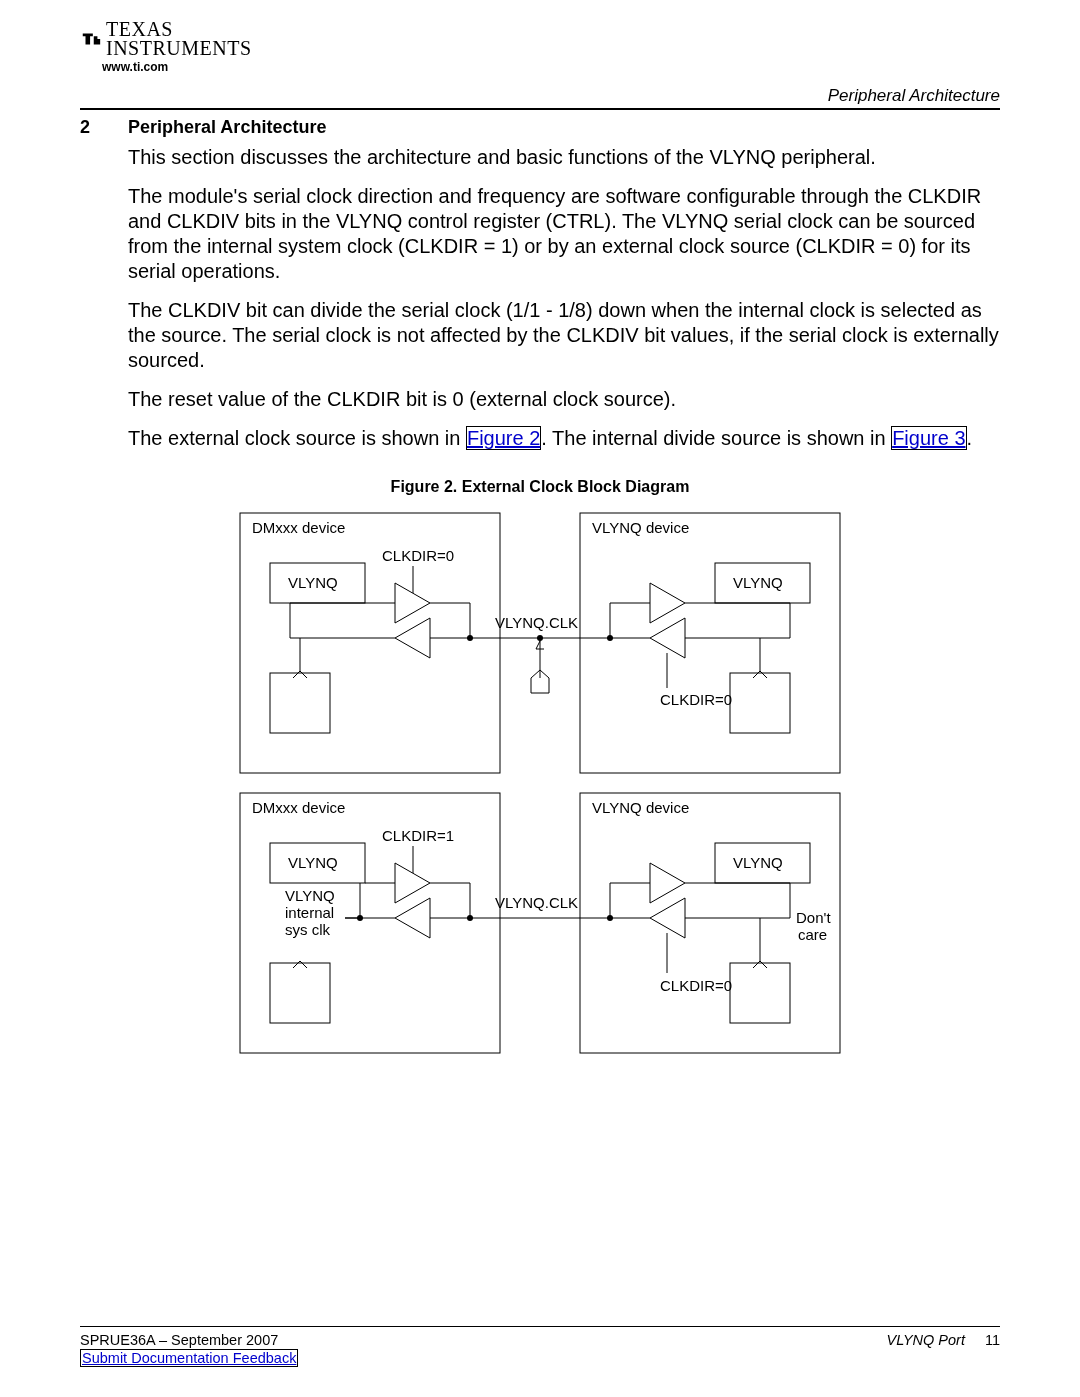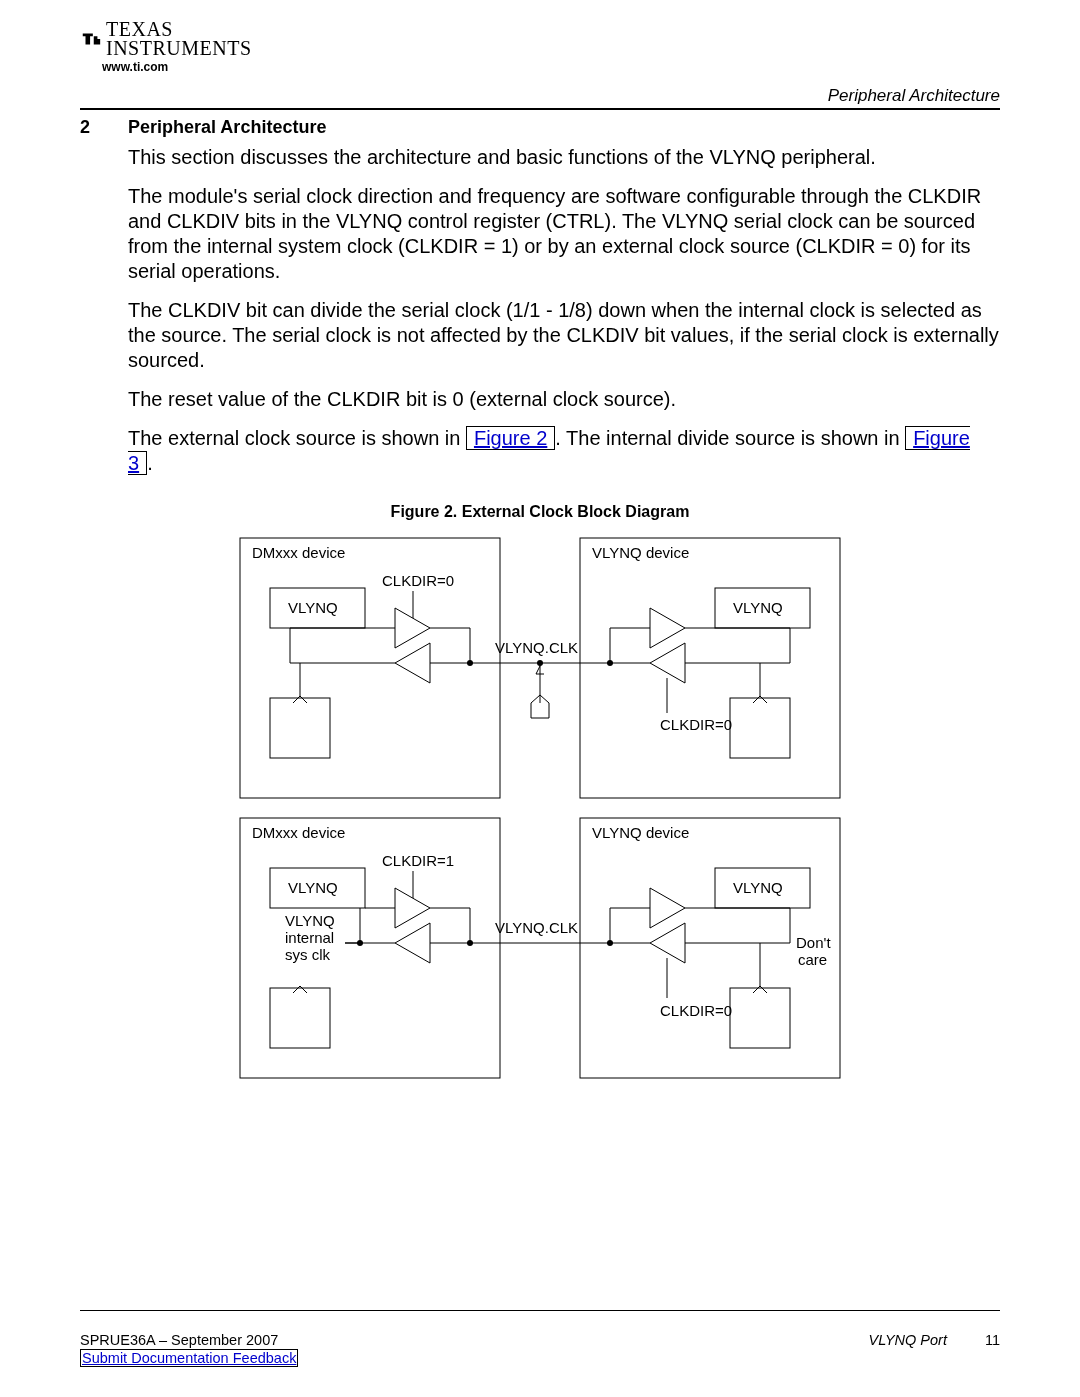--- a/index.html
+++ b/index.html
@@ -99,21 +99,21 @@
   }
   .subsec-title {
     font-weight: bold;
     font-style: italic;
     font-size: 18px;
   }
   a.fig-link {
     color: #0000cc;
     text-decoration: underline;
     border: 1px solid #000;
-    padding: 0 7px;
+    padding: 0 0;
   }
   .fig-caption {
     text-align: center;
     font-weight: bold;
     font-size: 16px;
     margin-top: 26px;
     margin-bottom: 6px;
   }
   .diagram-wrap {
     display: flex;
@@ -121,37 +121,37 @@
   }
   svg.diagram {
     font-family: Arial, Helvetica, sans-serif;
   }
   .footer {
     position: absolute;
     left: 80px;
     right: 80px;
     bottom: 30px;
     border-top: 1px solid #000;
-    padding-top: 20px;
+    padding-top: 4px;
     font-size: 14.5px;
     display: flex;
     justify-content: space-between;
     align-items: flex-start;
   }
   .footer-left a {
     color: #0000cc;
     text-decoration: underline;
     border: 1px solid #000;
     padding: 0 1px;
   }
   .footer-right {
     font-style: italic;
     display: flex;
     align-items: baseline;
-    gap: 38px;
+    gap: 20px;
   }
   .page-num {
     font-style: normal;
   }
 </style>
 </head>
 <body>
 
 <div class="page">
 

